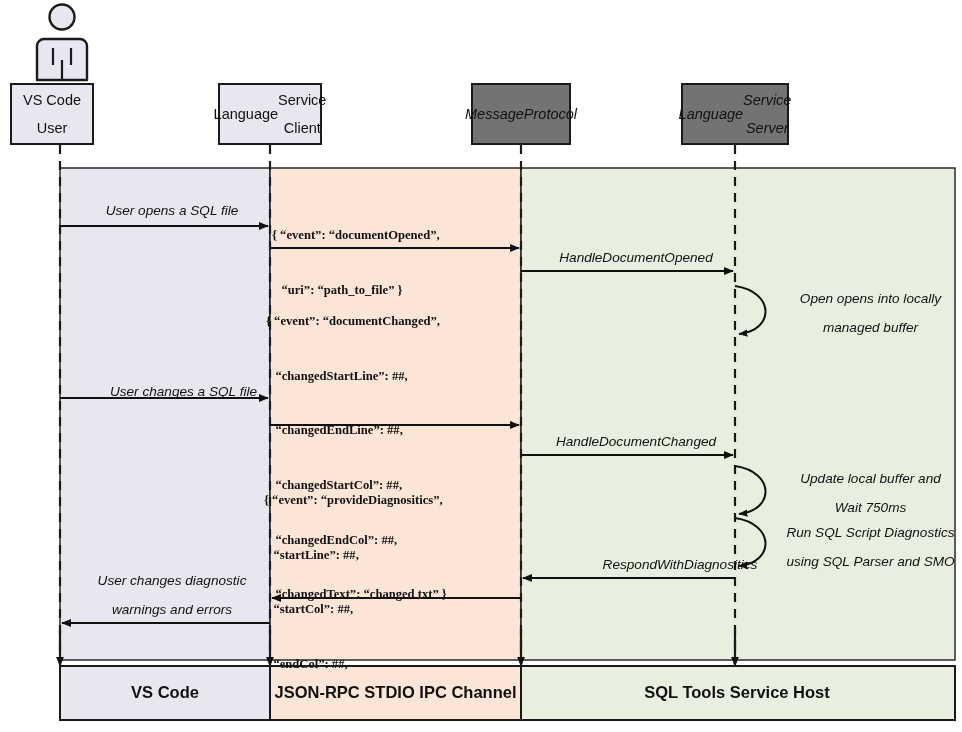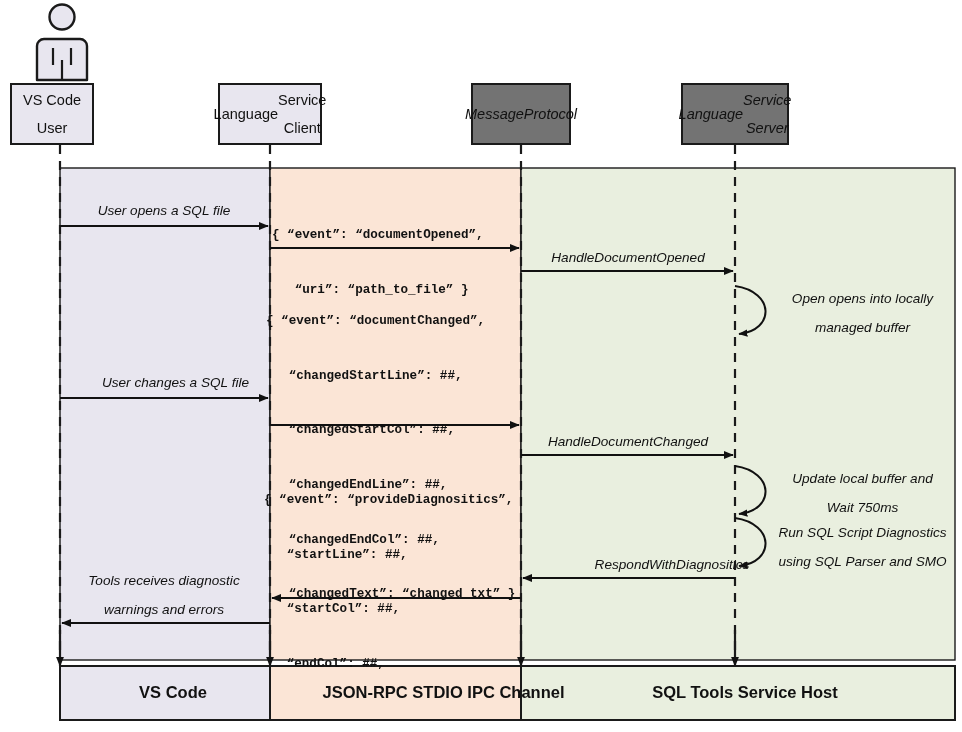--- a/index.html
+++ b/index.html
@@ -12,35 +12,35 @@
 
   .lifebox{
     border:2px solid #1a1a1a;background:#e8e6ef;
     display:flex;align-items:center;justify-content:center;
     font-size:14.5px;line-height:1.95;color:#111;text-align:center;box-sizing:border-box;
   }
   .lifebox.green{background:#737373;font-style:italic;}
   .lifebox span{display:block;}
 
   .msgjson{
-    font-family:Liberation Mono, monospace;
+    font-family:Liberation Serif, serif;
     font-size:12.6px;line-height:1.0;color:#111;white-space:pre;font-weight:600;
   }
   .msgjson div{height:29.4px;line-height:29.4px;}
 
   .ital{
     font-style:italic;font-size:13.6px;color:#111;white-space:nowrap;
     font-family:"Liberation Sans",sans-serif;
   }
-  .ital.ctr{text-align:center;}
+  .ital.ctr{text-align:center;margin-left:8px;}
   .ital div{line-height:29px;height:29px;}
 
   .footlabel{
     font-size:16.5px;font-weight:bold;text-align:center;color:#111;
-    font-family:"Liberation Sans",sans-serif;white-space:nowrap;padding-left:8px;
+    font-family:"Liberation Sans",sans-serif;white-space:nowrap;
   }
 </style>
 </head>
 <body>
 
 <div id="stage">
 
   <svg id="svg" viewBox="0 0 962 732">
     <defs>
       <marker id="ah" markerWidth="10" markerHeight="8" refX="9.2" refY="4" orient="auto" markerUnits="userSpaceOnUse">
@@ -123,39 +123,39 @@
 
     <div class="lifebox green" style="left:681px;top:83px;width:108px;height:62px;">
       <span>Language</span>
       <span>Service Server</span>
     </div>
 
     <div class="ital ctr" style="left:60px;top:196px;width:208px;">
       <div>User opens a SQL file</div>
     </div>
 
-    <div class="ital ctr" style="left:60px;top:368px;width:177px;padding-left:27px;">
+    <div class="ital ctr" style="left:60px;top:377px;width:177px;padding-left:27px;">
       <div>User changes a SQL file</div>
     </div>
 
     <div class="ital ctr" style="left:58px;top:566px;width:212px;">
-      <div>Tools receives diagnostic</div>
+      <div>User changes diagnostic</div>
       <div>warnings and errors</div>
     </div>
 
     <div class="msgjson" style="left:272px;top:196px;">
       <div>{ “event”: “documentOpened”,</div>
       <div>   “uri”: “path_to_file” }</div>
     </div>
 
     <div class="msgjson" style="left:266px;top:282px;">
       <div>{ “event”: “documentChanged”,</div>
       <div>   “changedStartLine”: ##,</div>
+      <div>   “changedEndLine”: ##,</div>
       <div>   “changedStartCol”: ##,</div>
-      <div>   “changedEndLine”: ##,</div>
       <div>   “changedEndCol”: ##,</div>
       <div>   “changedText”: “changed txt” }</div>
     </div>
 
     <div class="msgjson" style="left:264px;top:461px;">
       <div>{ “event”: “provideDiagnositics”,</div>
       <div>   “startLine”: ##,</div>
       <div>   “startCol”: ##,</div>
       <div>   “endCol”: ##,</div>
       
@@ -184,21 +184,21 @@
     </div>
 
     <div class="ital ctr" style="left:765px;top:518px;width:195px;">
       <div>Run SQL Script Diagnostics</div>
       <div>using SQL Parser and SMO</div>
     </div>
 
     <div class="footlabel" style="left:60px;top:683px;width:210px;">
       <span>VS Code</span>
     </div>
-    <div class="footlabel" style="left:270px;top:683px;width:251px;margin-left:40px;">
+    <div class="footlabel" style="left:270px;top:683px;width:251px;">
       <span>JSON-RPC STDIO IPC Channel</span>
     </div>
     <div class="footlabel" style="left:521px;top:683px;width:432px;">
       <span>SQL Tools Service Host</span>
     </div>
 
   </div>
 </div>
 
 </body></html>

